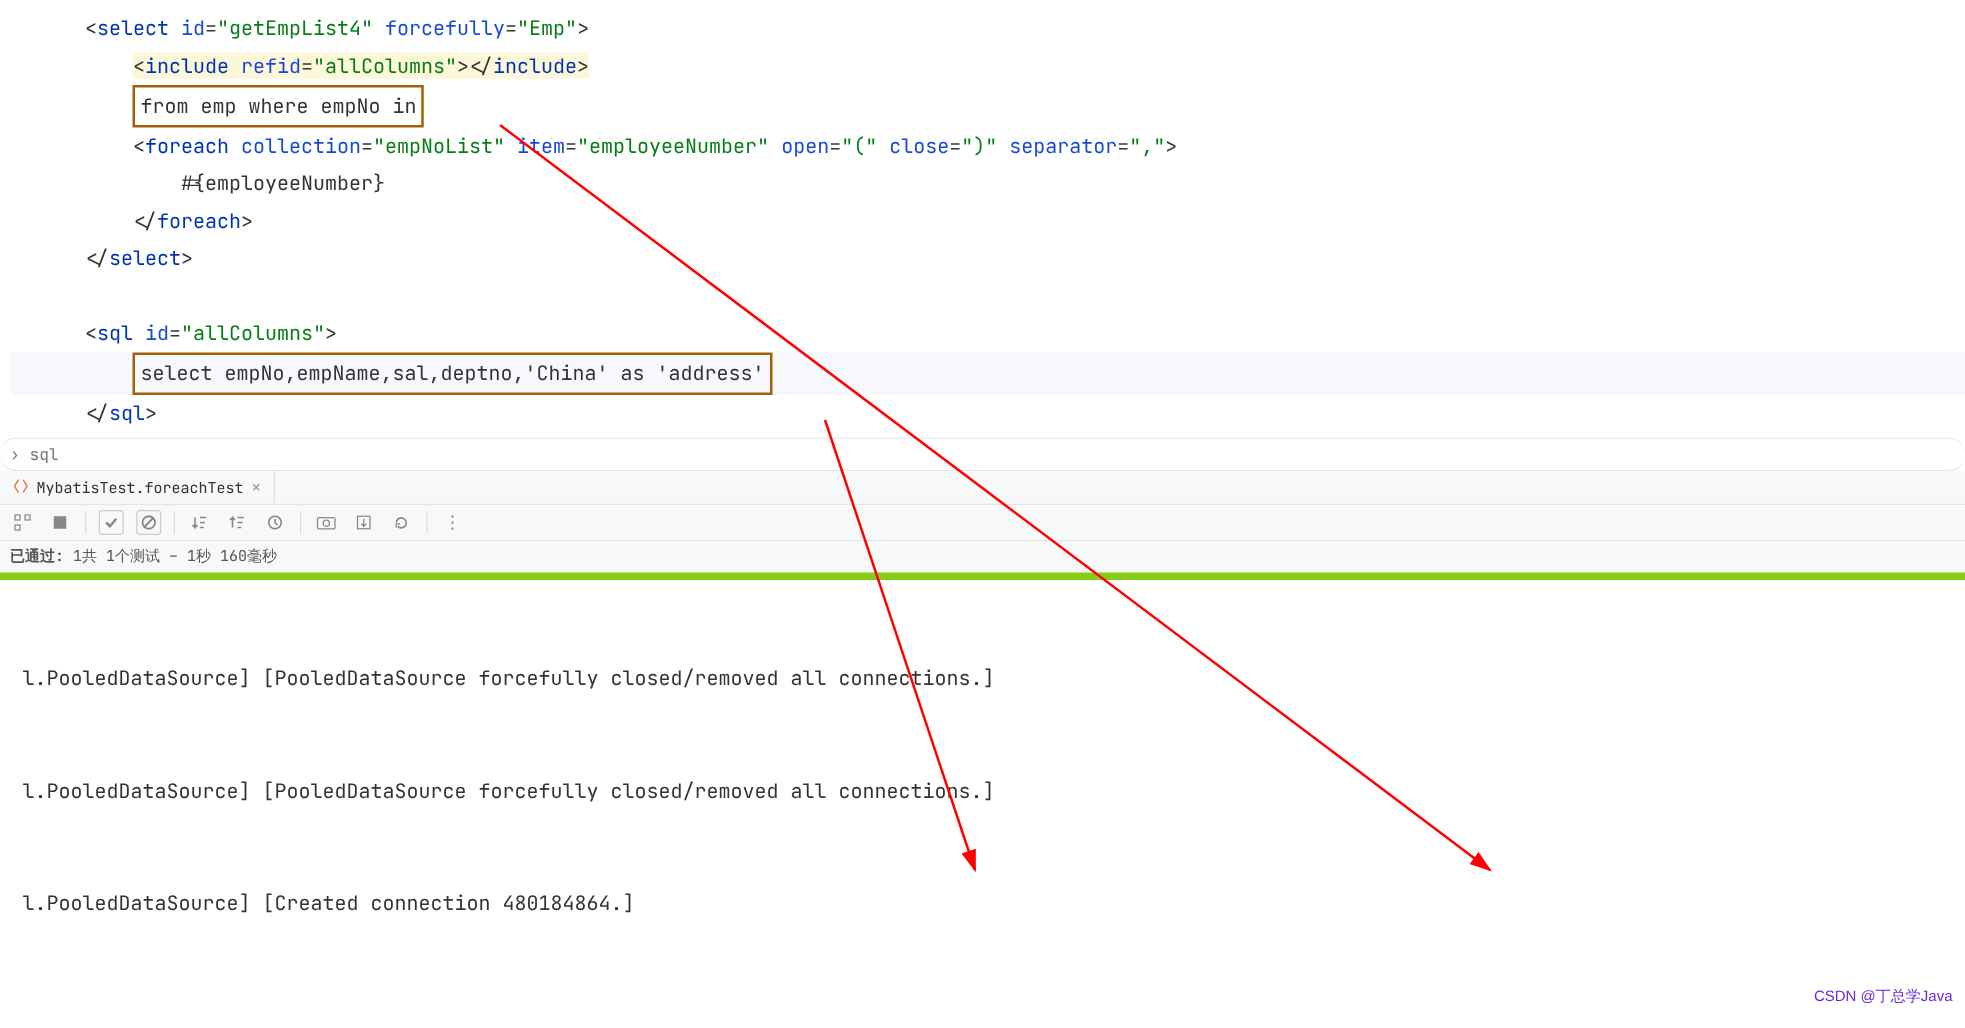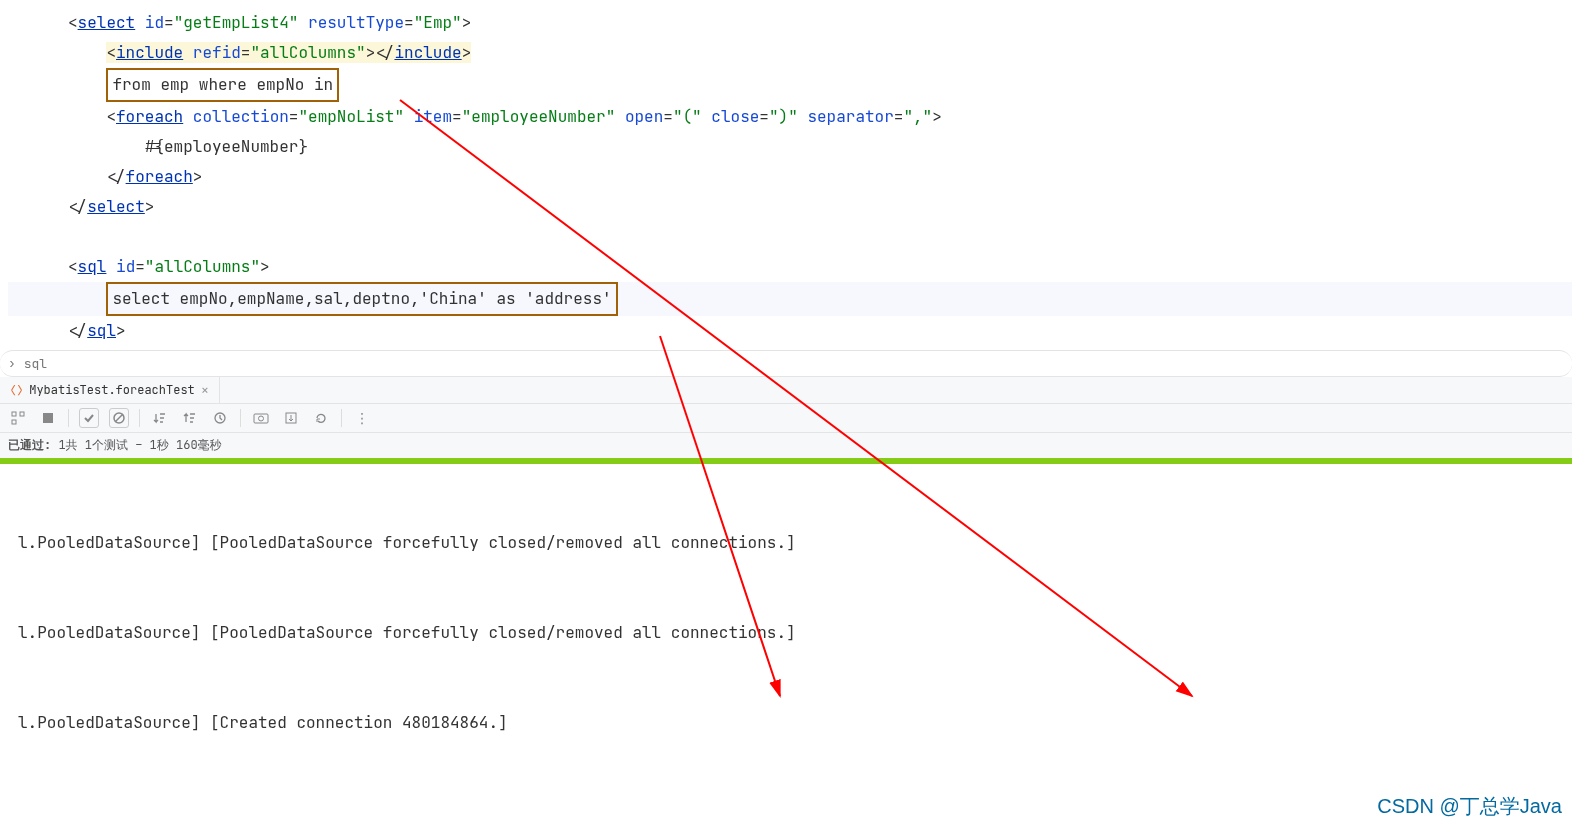--- a/index.html
+++ b/index.html
@@ -1,47 +1,47 @@
 <!DOCTYPE html>
 <html><head>
 <meta charset="utf-8">
 <style>
 * { margin:0; padding:0; box-sizing:border-box; }
 body { font-family:"JetBrains Mono","Courier New",monospace; font-size:16px; background:#fff; color:#333; width:1572px; height:822px; overflow:hidden; position:relative; }
 .editor { padding:8px 0 0 8px; line-height:30px; position:relative; }
 .code-line { white-space:pre; padding-left:60px; position:relative; }
-.tag { color:#0033b3;text-decoration:underline; }
+.tag { color:#0033b3; }
 .attr { color:#174ad4; }
 .val { color:#067d17; }
 .txt { color:#333; }
 .hl { background:#fdf7d9; }
 .red-box { border:2px solid #a16207; display:inline-block; padding:0 4px; }
 .cursor-line { background:#f6f8fe; }
 .breadcrumb { font-size:13px; color:#777; padding:4px 8px; border-top:1px solid #e4e4e4; border-bottom:1px solid #e4e4e4; background:#fff; margin-top:4px;border-radius:13px; }
 .tab-bar { background:#f7f8fa; border-bottom:1px solid #e4e4e4; display:flex; align-items:center; font-size:12px; }
 .tab { padding:4px 10px; display:flex; align-items:center; gap:6px; border-right:1px solid #e4e4e4; }
 .tab-icon { color:#e66e33; font-size:11px; }
 .tab-close { color:#999; cursor:pointer; font-size:14px; }
 .toolbar { background:#f7f8fa; border-bottom:1px solid #e4e4e4; display:flex; align-items:center; padding:4px 8px; gap:10px; font-size:14px; color:#888; }
 .tool-btn { width:20px; height:20px; display:flex; align-items:center; justify-content:center; border-radius:3px; }
 .tool-btn.accent { border:1px solid #ccc; }
 .tool-sep { width:1px; height:18px; background:#ddd; }
 .status { font-size:12px; color:#555; padding:4px 8px; background:#f7f8fa; border-bottom:6px solid #84cc16; }
 .status b { font-weight:bold; }
 .console { font-family:"JetBrains Mono","Courier New",monospace; font-size:16px; line-height:30px; padding:4px 0 0 0; color:#333; white-space:pre; overflow:hidden; }
 .console-line { padding:0 18px; }
-.watermark { position:absolute; right:10px; bottom:2px; font-size:20px; color:#0369a1; font-family:sans-serif; }
+.watermark { position:absolute; right:10px; bottom:16px; font-size:12px; color:#6d28d9; font-family:sans-serif; }
 svg.overlay { position:absolute; left:0; top:0; pointer-events:none; }
 </style>
 </head>
 <body>
 
 <div class="editor">
 
-  <div class="code-line">&lt;<span class="tag">select</span> <span class="attr">id</span>=<span class="val">"getEmpList4"</span> <span class="attr">resultType</span>=<span class="val">"Emp"</span>&gt;</div>
+  <div class="code-line">&lt;<span class="tag">select</span> <span class="attr">id</span>=<span class="val">"getEmpList4"</span> <span class="attr">forcefully</span>=<span class="val">"Emp"</span>&gt;</div>
 
   <div class="code-line">    <span class="hl">&lt;<span class="tag">include</span> <span class="attr">refid</span>=<span class="val">"allColumns"</span>&gt;&lt;/<span class="tag">include</span>&gt;</span></div>
 
   <div class="code-line">    <span class="red-box"><span class="txt">from emp where empNo in</span></span></div>
 
   <div class="code-line">    &lt;<span class="tag">foreach</span> <span class="attr">collection</span>=<span class="val">"empNoList"</span> <span class="attr">item</span>=<span class="val">"employeeNumber"</span> <span class="attr">open</span>=<span class="val">"("</span> <span class="attr">close</span>=<span class="val">")"</span> <span class="attr">separator</span>=<span class="val">","</span>&gt;</div>
 
   <div class="code-line">        <span class="txt">#{employeeNumber}</span></div>
 
   <div class="code-line">    &lt;/<span class="tag">foreach</span>&gt;</div>

